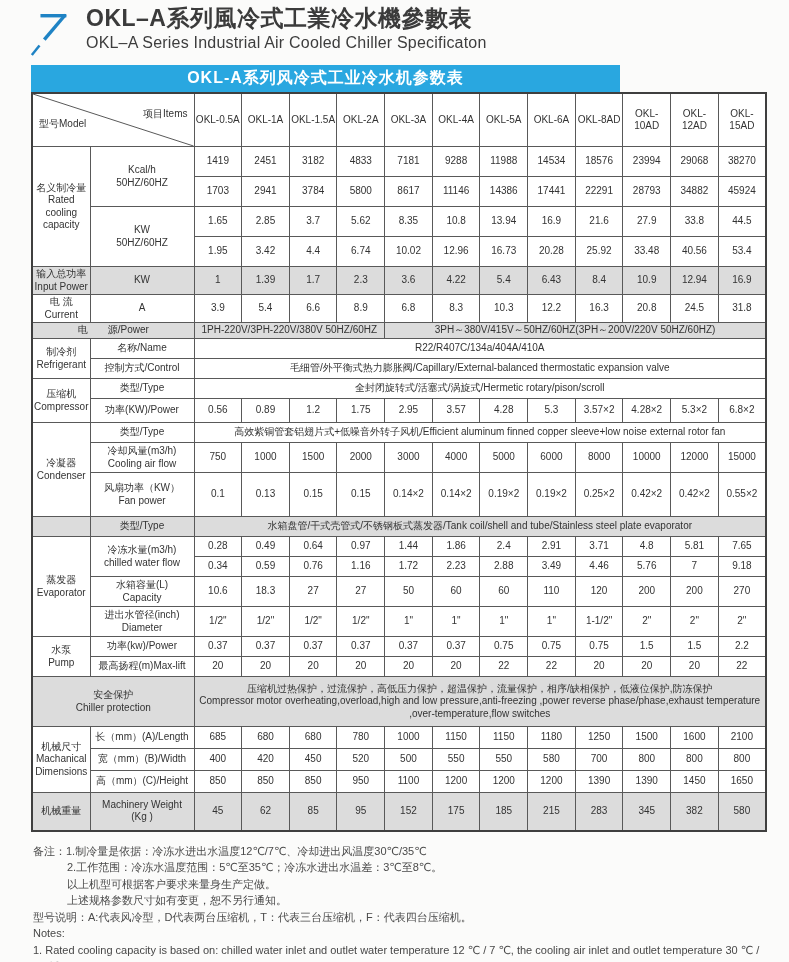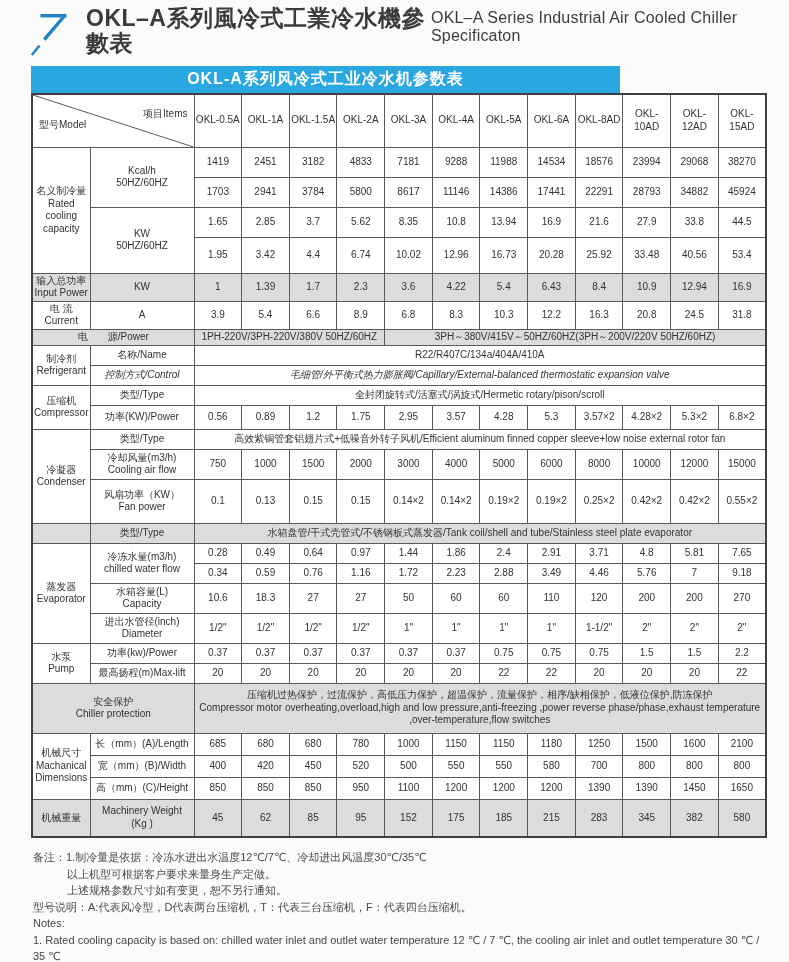--- a/index.html
+++ b/index.html
@@ -8,21 +8,21 @@
     width: 789px; height: 962px;
     font-family: "Liberation Sans", "DejaVu Sans", sans-serif;
     color:#333; overflow:hidden;
     background:#fbfbfa;
   }
   .page { width:789px; height:962px; position:relative; }
 
   
   .top-header { display:flex; align-items:flex-start; gap:12px; padding:6px 0 0 28px; }
   .logo { width:46px; height:48px; flex:0 0 auto; margin-top:2px; }
-  .titles { display:flex; flex-direction:row; }
+  .titles { display:flex; flex-direction:column; }
   .title-zh { font-size:23px; font-weight:700; color:#3b3b3b; letter-spacing:0.5px; line-height:1.1; }
   .title-en { font-size:16px; font-weight:400; color:#3d3d3d; margin-top:3px; letter-spacing:0.2px; }
 
   
   .banner {
     width:589px; margin:9px 0 0 31px; height:27px;
     background:#29a7e0; color:#ffffff;
     font-size:16px; font-weight:600; letter-spacing:1px;
     display:flex; align-items:center; justify-content:center;
   }
@@ -161,21 +161,21 @@
           <td>5.62</td>
           <td>8.35</td>
           <td>10.8</td>
           <td>13.94</td>
           <td>16.9</td>
           <td>21.6</td>
           <td>27.9</td>
           <td>33.8</td>
           <td>44.5</td>
         </tr>
-        <tr style="height: 36px;">
+        <tr style="height: 30px;">
           <td>1.95</td>
           <td>3.42</td>
           <td>4.4</td>
           <td>6.74</td>
           <td>10.02</td>
           <td>12.96</td>
           <td>16.73</td>
           <td>20.28</td>
           <td>25.92</td>
           <td>33.48</td>
@@ -220,21 +220,21 @@
           <td colspan="2" class="label">电　　源/Power</td>
           <td colspan="4">1PH-220V/3PH-220V/380V 50HZ/60HZ</td>
           <td colspan="8">3PH～380V/415V～50HZ/60HZ(3PH～200V/220V  50HZ/60HZ)</td>
         </tr>
         <tr style="height: 20px;">
           <td rowspan="2" class="group">制冷剂
 Refrigerant</td>
           <td class="label">名称/Name</td>
           <td colspan="12">R22/R407C/134a/404A/410A</td>
         </tr>
-        <tr style="height: 20px; font-style: italic;">
+        <tr style="height: 20px;">
           <td class="label">控制方式/Control</td>
           <td colspan="12">毛细管/外平衡式热力膨胀阀/Capillary/External-balanced thermostatic expansion valve</td>
         </tr>
         <tr style="height: 20px;">
           <td rowspan="2" class="group">压缩机
 Compressor</td>
           <td class="label">类型/Type</td>
           <td colspan="12">全封闭旋转式/活塞式/涡旋式/Hermetic rotary/pison/scroll</td>
         </tr>
         <tr style="height: 24px;">
@@ -461,20 +461,21 @@
           <td>345</td>
           <td>382</td>
           <td>580</td>
         </tr>
       </tbody>
   </table>
 
   <div class="notes">
     <div class="zh" id="notes-zh">
         <div class="line">备注：1.制冷量是依据：冷冻水进出水温度12℃/7℃、冷却进出风温度30℃/35℃</div>
+        <div class="line" style="padding-left: 34px;">2.工作范围：冷冻水温度范围：5℃至35℃；冷冻水进出水温差：3℃至8℃。</div>
         <div class="line" style="padding-left: 34px;">以上机型可根据客户要求来量身生产定做。</div>
         <div class="line" style="padding-left: 34px;">上述规格参数尺寸如有变更，恕不另行通知。</div>
         <div class="line">型号说明：A:代表风冷型，D代表两台压缩机，T：代表三台压缩机，F：代表四台压缩机。</div>
       </div>
     <div class="en" id="notes-en">
         <div class="line">Notes:</div>
         <div class="line">1. Rated cooling capacity is based on: chilled water inlet and outlet water temperature 12 ℃ / 7 ℃, the cooling air inlet and outlet temperature 30 ℃ / 35 ℃</div>
         <div class="line">2. Scope of work: chilled water temperature range: 5 ℃ to 35 ℃; chilled water inlet and outlet temperature difference: 3 ℃ to 8 ℃.</div>
       </div>
   </div>

